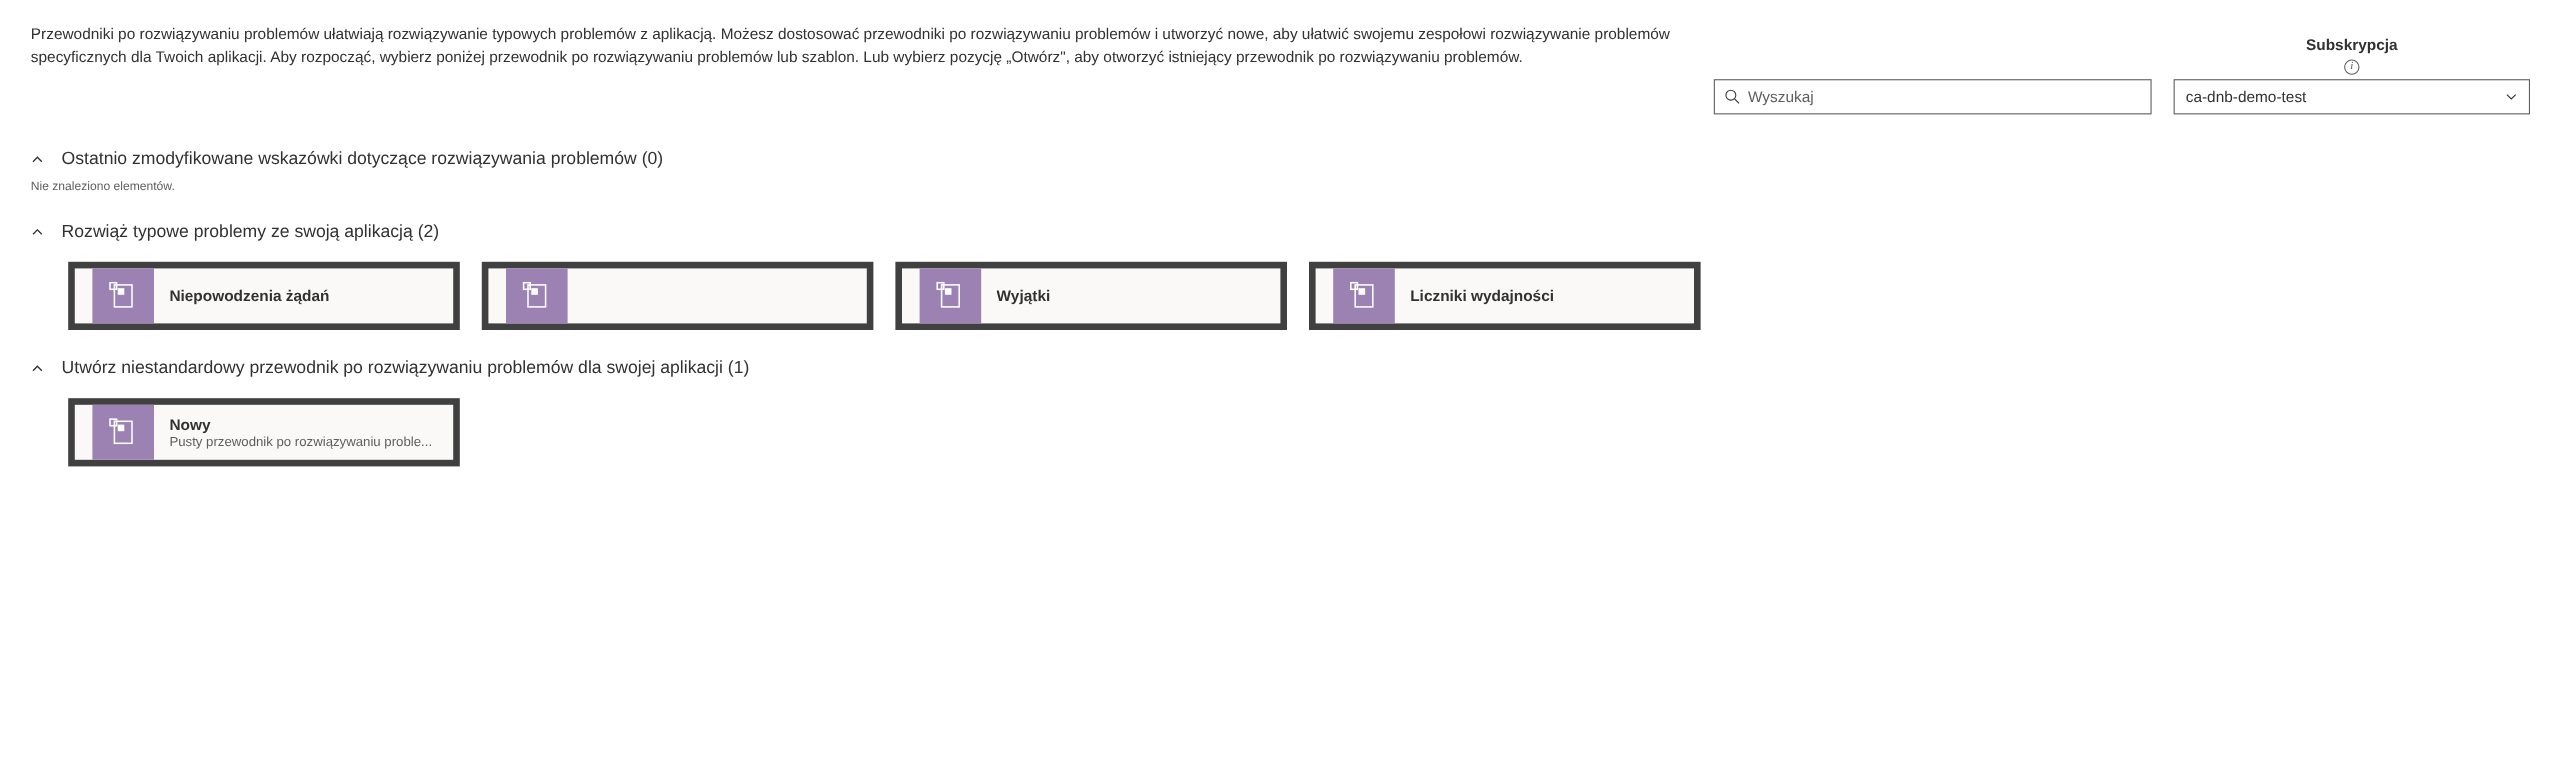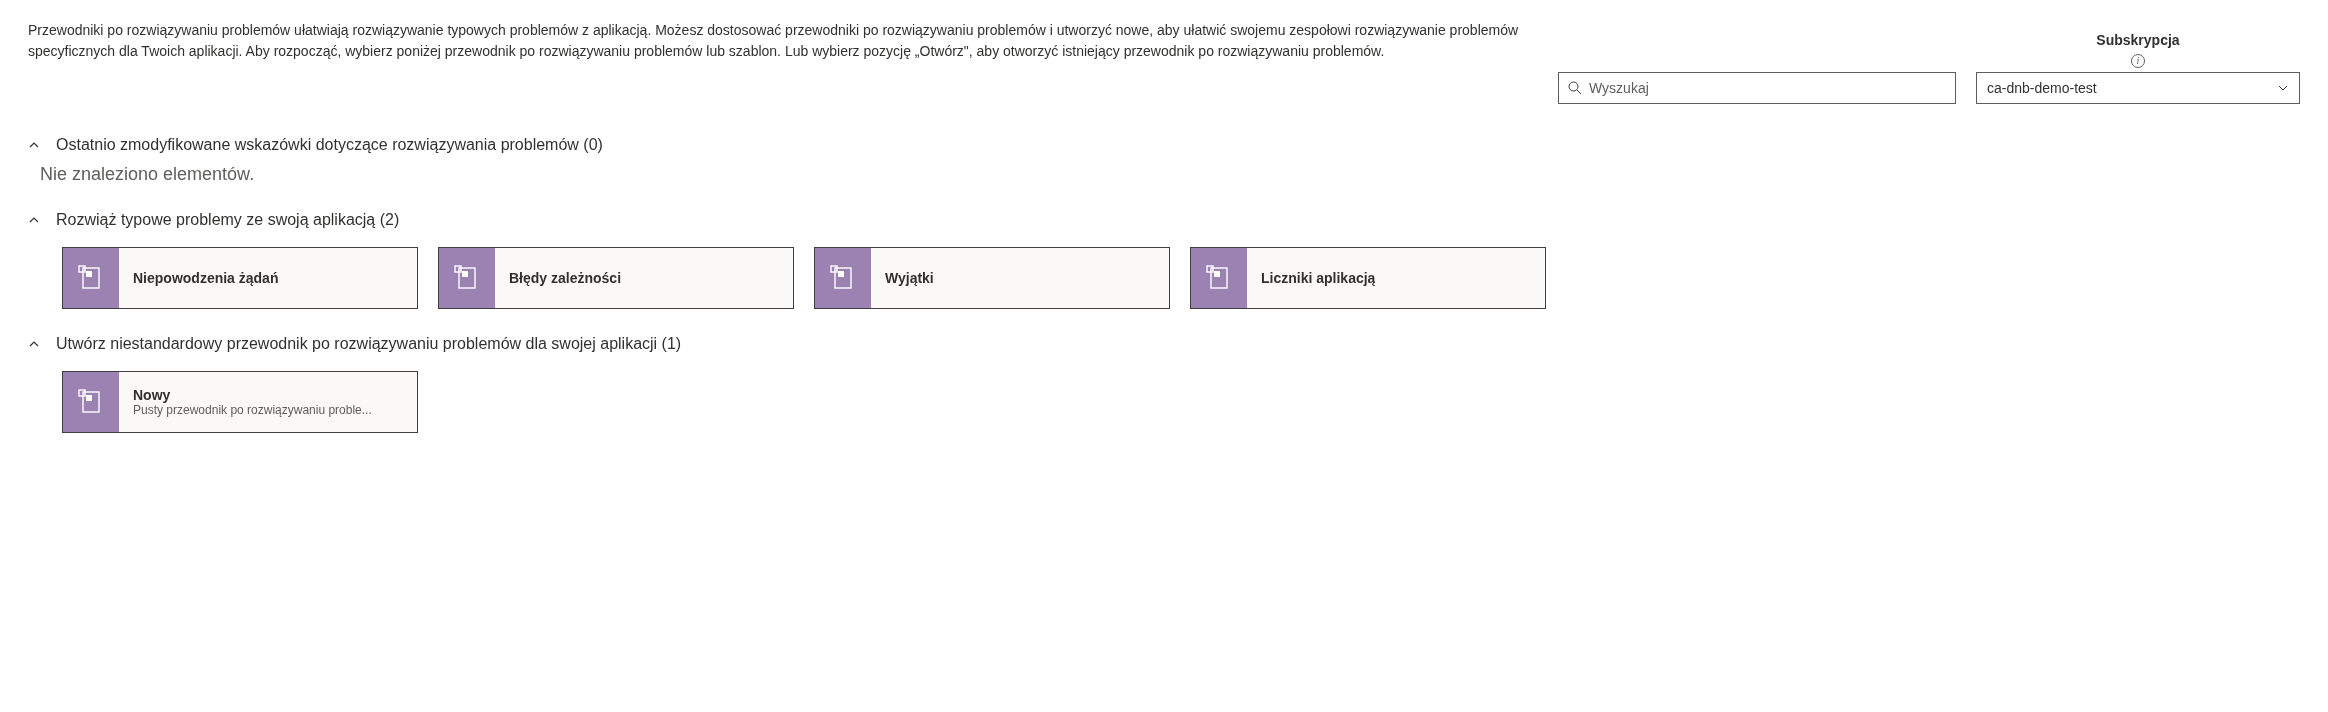--- a/index.html
+++ b/index.html
@@ -107,39 +107,39 @@
       align-items: center;
       gap: 16px;
       padding: 4px 0;
       cursor: pointer;
     }
     .section-title {
       font-size: 16px;
       color: #323130;
     }
     .empty-text {
-      font-size: 18px;
+      font-size: 11px;
       color: #605e5c;
-      margin-left: 12px;
       margin-top: 6px;
     }
     .card-grid {
       display: flex;
       gap: 20px;
       margin-top: 14px;
       margin-left: 34px;
       flex-wrap: wrap;
     }
     .card {
       display: flex;
       width: 356px;
       height: 62px;
-      border: 1px solid #404040;
+      border: 6px solid #404040;
       cursor: pointer;
       background: #faf9f8;
+      padding-left: 16px;
     }
     .card-icon-box {
       width: 56px;
       background: #9b82b3;
       display: flex;
       align-items: center;
       justify-content: center;
       flex-shrink: 0;
     }
     .card-body {
@@ -237,23 +237,20 @@
       </div>
     </div>
     <div class="card">
       <div class="card-icon-box">
         <svg width="28" height="28" viewBox="0 0 28 28">
           <rect x="6" y="4" width="16" height="20" fill="none" stroke="#ffffff" stroke-width="1.4"></rect>
           <rect x="9" y="7" width="6" height="6" fill="#ffffff"></rect>
           <rect x="2" y="2" width="6" height="6" fill="none" stroke="#ffffff" stroke-width="1.4"></rect>
         </svg>
       </div>
-      <div class="card-body">
-        <div class="card-title">Błędy zależności</div>
-      </div>
     </div>
     <div class="card">
       <div class="card-icon-box">
         <svg width="28" height="28" viewBox="0 0 28 28">
           <rect x="6" y="4" width="16" height="20" fill="none" stroke="#ffffff" stroke-width="1.4"></rect>
           <rect x="9" y="7" width="6" height="6" fill="#ffffff"></rect>
           <rect x="2" y="2" width="6" height="6" fill="none" stroke="#ffffff" stroke-width="1.4"></rect>
         </svg>
       </div>
       <div class="card-body">
@@ -262,21 +259,21 @@
     </div>
     <div class="card">
       <div class="card-icon-box">
         <svg width="28" height="28" viewBox="0 0 28 28">
           <rect x="6" y="4" width="16" height="20" fill="none" stroke="#ffffff" stroke-width="1.4"></rect>
           <rect x="9" y="7" width="6" height="6" fill="#ffffff"></rect>
           <rect x="2" y="2" width="6" height="6" fill="none" stroke="#ffffff" stroke-width="1.4"></rect>
         </svg>
       </div>
       <div class="card-body">
-        <div class="card-title">Liczniki aplikacją</div>
+        <div class="card-title">Liczniki wydajności</div>
       </div>
     </div>
   </div>
 </div>
 
 <div class="section">
   <div class="section-header">
     <span>
       <svg width="12" height="12" viewBox="0 0 12 12">
         <path d="M2 8 L6 4 L10 8" fill="none" stroke="#323130" stroke-width="1.2"></path>

